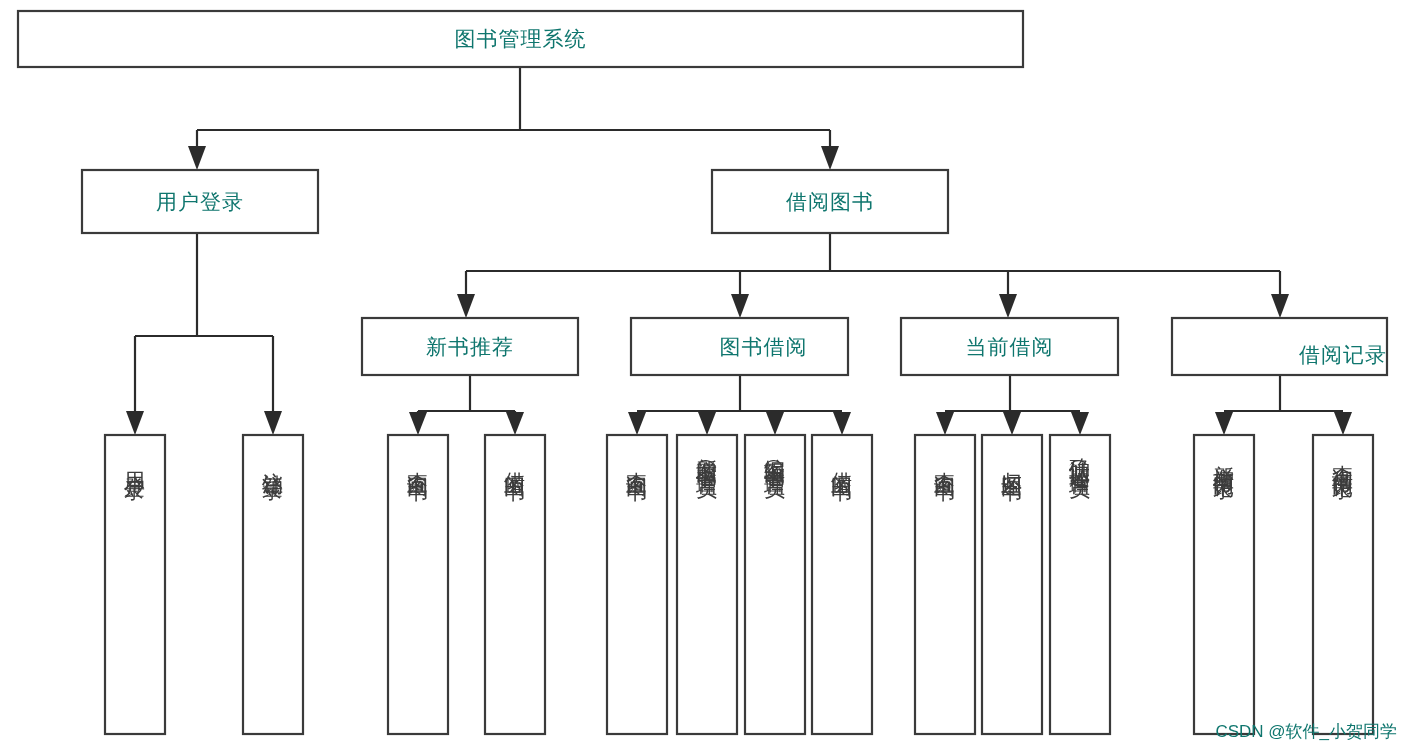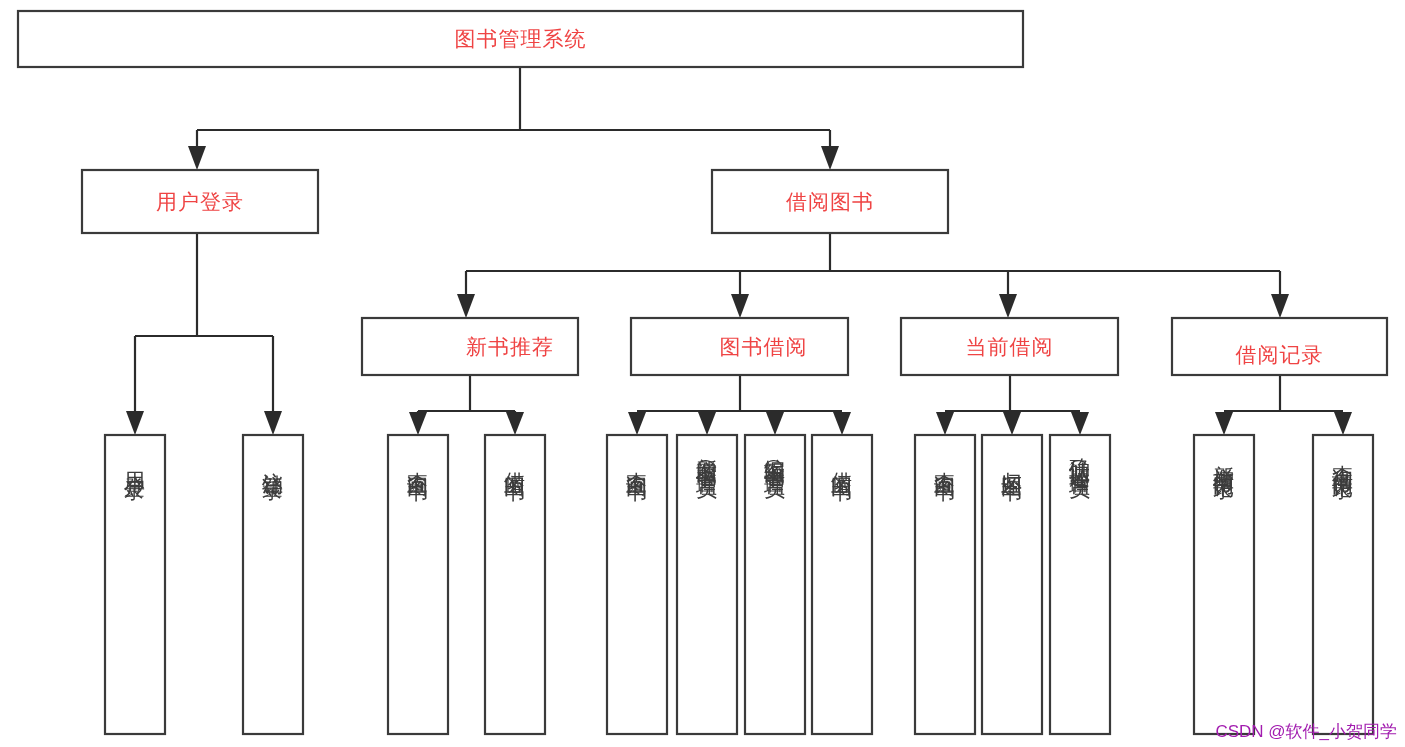--- a/index.html
+++ b/index.html
@@ -61,31 +61,31 @@
   .htext-wrap {
     position: absolute;
     display: flex;
     align-items: center;
     justify-content: center;
     pointer-events: none;
   }
   .htext {
     font-family: "Liberation Sans", "DejaVu Sans", sans-serif;
     font-size: 21px;
-    color: #ef4444;
+    color: #0f766e;
     letter-spacing: 1px;
     white-space: nowrap;
   }
   .watermark {
     position: absolute;
     right: 8px;
     bottom: 4px;
     font-family: "Liberation Sans", "DejaVu Sans", sans-serif;
     font-size: 17px;
-    color: #a21caf;
+    color: #0f766e;
     white-space: nowrap;
     pointer-events: none;
   }
 </style>
 </head>
 <body>
 
 <div id="diagram-root">
 
   <svg id="flow-svg" viewBox="0 0 1405 747">
@@ -187,30 +187,30 @@
     <span class="htext">图书管理系统</span>
   </div>
 
   <div class="htext-wrap" style="left:82px; top:170px; width:236px; height:63px;">
     <span class="htext">用户登录</span>
   </div>
   <div class="htext-wrap" style="left:712px; top:170px; width:236px; height:63px;">
     <span class="htext">借阅图书</span>
   </div>
 
-  <div class="htext-wrap" style="left:362px; top:318px; width:216px; height:57px;margin-left:40px;">
+  <div class="htext-wrap" style="left:362px; top:318px; width:216px; height:57px;">
     <span class="htext">新书推荐</span>
   </div>
   <div class="htext-wrap" style="left:631px; top:318px; width:217px; height:57px;padding-left:24px;">
     <span class="htext">图书借阅</span>
   </div>
   <div class="htext-wrap" style="left:901px; top:318px; width:217px; height:57px;justify-content:center;">
     <span class="htext">当前借阅</span>
   </div>
-  <div class="htext-wrap" style="left:1172px; top:318px; width:215px; height:73px;">
+  <div class="htext-wrap" style="left:1172px; top:318px; width:215px; height:73px;justify-content:flex-end;">
     <span class="htext">借阅记录</span>
   </div>
 
   <div class="vtext-wrap" style="left:105px; top:455px; width:60px; height:265px;">
     <span class="vtext">用户登录</span>
   </div>
   <div class="vtext-wrap" style="left:243px; top:455px; width:60px; height:265px;">
     <span class="vtext">注销登录</span>
   </div>
 

